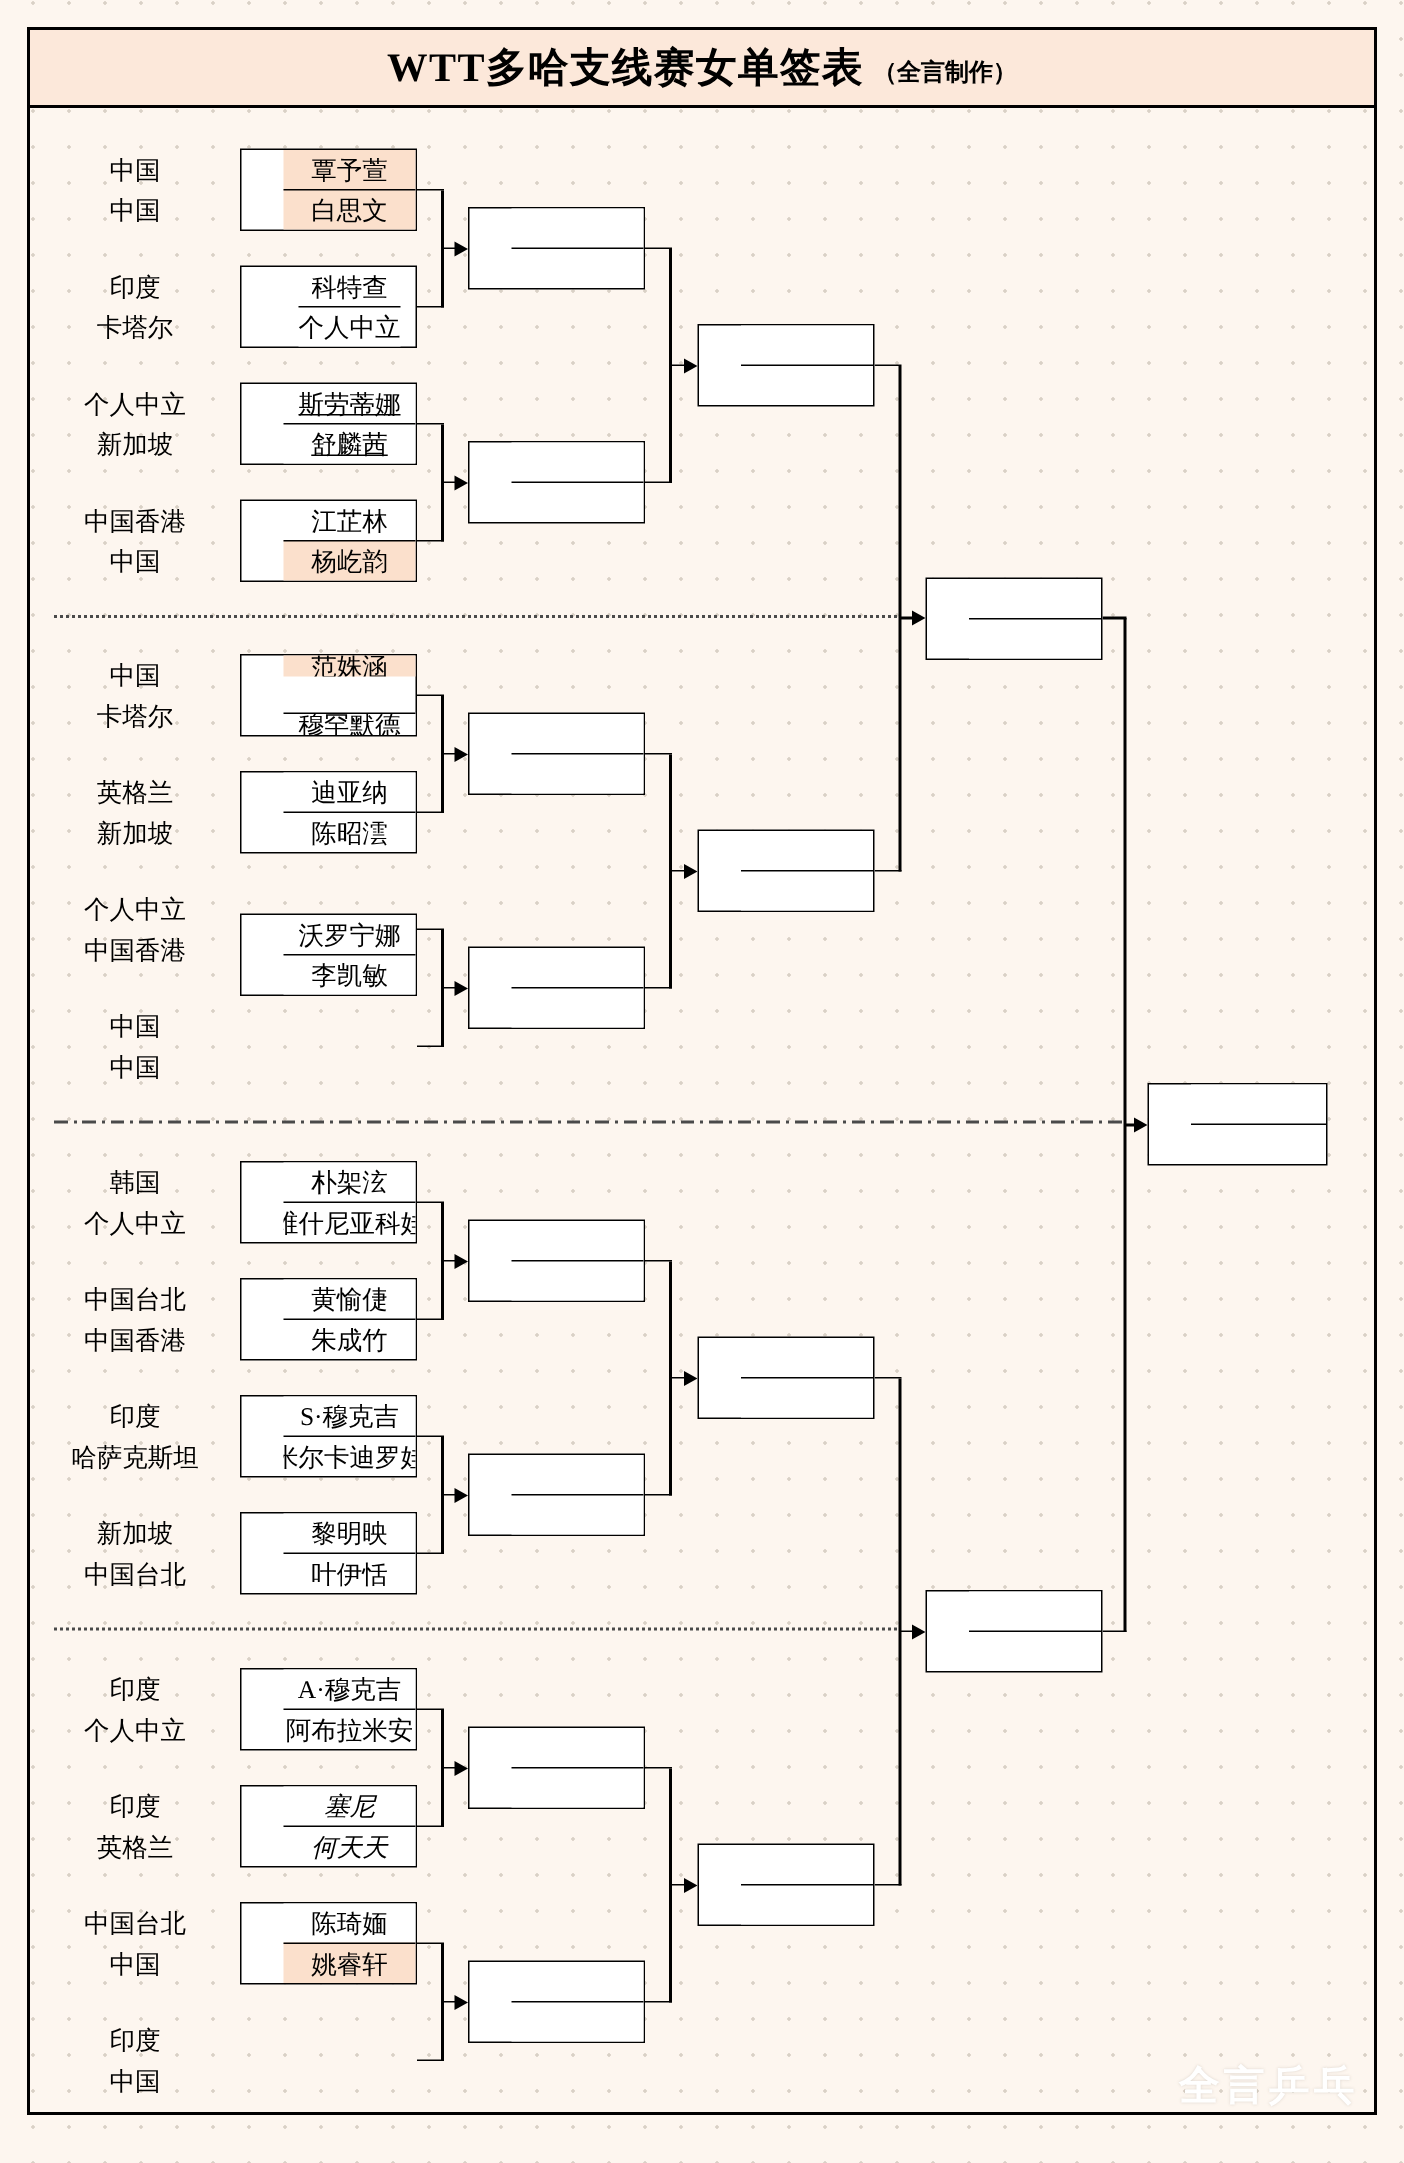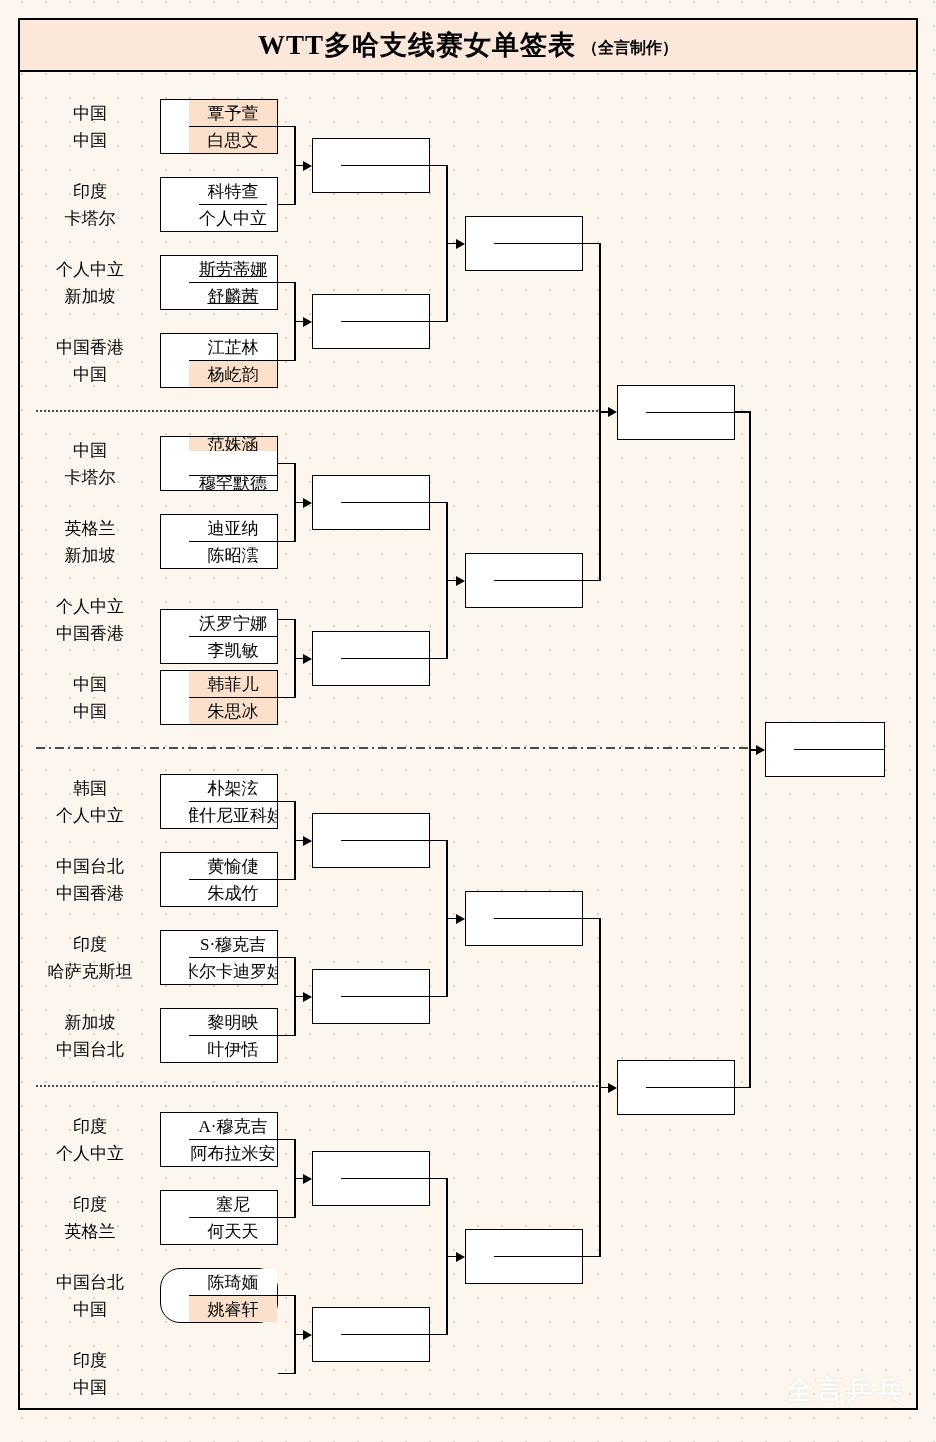--- a/index.html
+++ b/index.html
@@ -111,24 +111,20 @@
       <div class="cell">陈昭澐</div>
     </div>
     <div class="country" style="top: 593px;">个人中立</div>
     <div class="country" style="top: 620px;">中国香港</div>
     <div class="cellbox" style="left: 160px; top: 592px; width: 118px; height: 55px; margin-top: 17px;">
       <div class="cell">沃罗宁娜</div>
       <div class="cell">李凯敏</div>
     </div>
     <div class="country" style="top: 671px;">中国</div>
     <div class="country" style="top: 698px;">中国</div>
-    <div class="cellbox" style="left: 160px; top: 670px; width: 118px; height: 55px;">
-      <div class="cell hl">韩菲儿</div>
-      <div class="cell hl">朱思冰</div>
-    </div>
     <div class="country" style="top: 775px;">韩国</div>
     <div class="country" style="top: 802px;">个人中立</div>
     <div class="cellbox" style="left: 160px; top: 774px; width: 118px; height: 55px;">
       <div class="cell">朴架泫</div>
       <div class="cell">维什尼亚科娃</div>
     </div>
     <div class="country" style="top: 853px;">中国台北</div>
     <div class="country" style="top: 880px;">中国香港</div>
     <div class="cellbox" style="left: 160px; top: 852px; width: 118px; height: 55px;">
       <div class="cell">黄愉倢</div>
@@ -147,27 +143,27 @@
       <div class="cell">叶伊恬</div>
     </div>
     <div class="country" style="top: 1113px;">印度</div>
     <div class="country" style="top: 1140px;">个人中立</div>
     <div class="cellbox" style="left: 160px; top: 1112px; width: 118px; height: 55px;">
       <div class="cell">A·穆克吉</div>
       <div class="cell">阿布拉米安</div>
     </div>
     <div class="country" style="top: 1191px;">印度</div>
     <div class="country" style="top: 1218px;">英格兰</div>
-    <div class="cellbox" style="left: 160px; top: 1190px; width: 118px; height: 55px;">
+    <div class="cellbox" style="left: 160px; top: 1190px; width: 118px; height: 55px; font-style: italic;">
       <div class="cell">塞尼</div>
       <div class="cell">何天天</div>
     </div>
     <div class="country" style="top: 1269px;">中国台北</div>
     <div class="country" style="top: 1296px;">中国</div>
-    <div class="cellbox" style="left: 160px; top: 1268px; width: 118px; height: 55px; border-radius: 20px;">
+    <div class="cellbox" style="left: 160px; top: 1268px; width: 118px; height: 55px;">
       <div class="cell">陈琦媔</div>
       <div class="cell hl">姚睿轩</div>
     </div>
     <div class="country" style="top: 1347px;">印度</div>
     <div class="country" style="top: 1374px;">中国</div>
     <div class="cellbox" style="left: 312px; top: 138px; width: 118px; height: 55px;">
       <div class="cell"></div>
       <div class="cell"></div>
     </div>
     <div class="hline" style="left: 278px; top: 125.75px; width: 17.75px; height: 1.5px;"></div>

